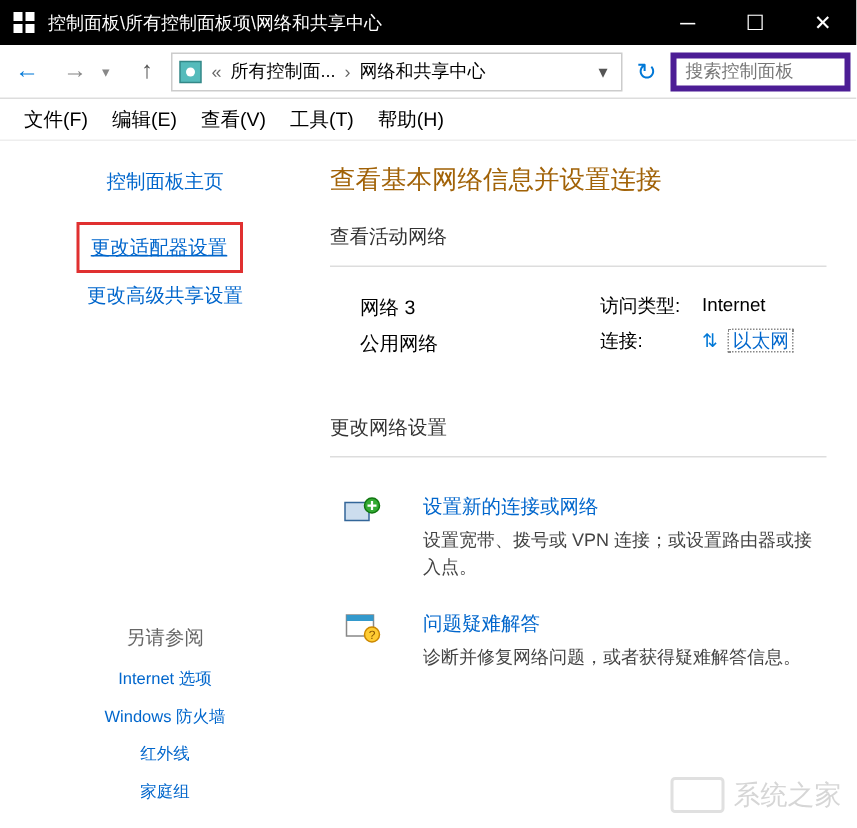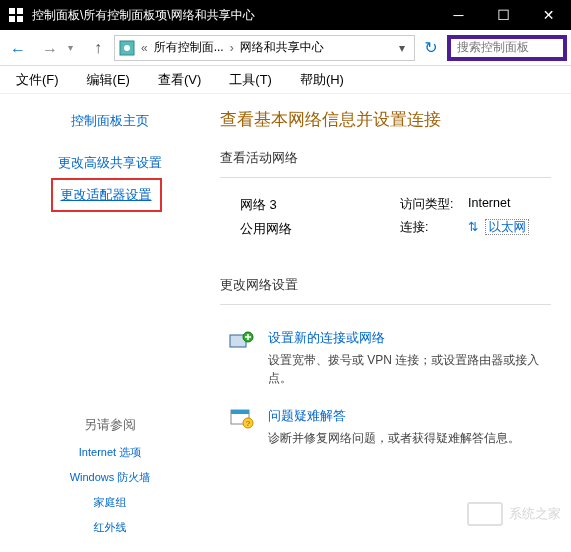--- a/index.html
+++ b/index.html
@@ -17,21 +17,21 @@
 .nav-arrow.enabled { color: #0078d7; }
 .nav-dropdown { width: 14px; color: #888; font-size: 10px; }
 .nav-up { width: 24px; height: 24px; display: flex; align-items: center; justify-content: center; color: #555; }
 .breadcrumb { flex: 1; height: 26px; border: 1px solid #ccc; display: flex; align-items: center; padding: 0 4px; font-size: 12px; gap: 2px; }
 .breadcrumb-icon { width: 16px; height: 16px; }
 .breadcrumb .sep { color: #666; padding: 0 4px; }
 .bc-dropdown { width: 16px; text-align: center; color: #555; }
 .refresh-btn { width: 24px; height: 24px; display: flex; align-items: center; justify-content: center; color: #0078d7; }
 .searchbox { width: 120px; height: 26px; border: 4px solid #4c1d95; display: flex; align-items: center; padding: 0 6px; font-size: 12px; color: #777; gap: 4px; }
 
-.menubar { height: 28px; display: flex; align-items: center; padding: 0 8px; gap: 12px; border-bottom: 1px solid #eee; font-size: 13px; }
+.menubar { height: 28px; display: flex; align-items: center; padding: 0 8px; gap: 0; border-bottom: 1px solid #eee; font-size: 13px; }
 .menu-item { padding: 2px 8px; }
 
 .content { display: flex; height: calc(552px - 30px - 36px - 28px); }
 .sidebar { width: 200px; padding: 12px 0 12px 20px; font-size: 13px; display: flex; flex-direction: column; align-items: center; }
 .sidebar-link { color: #0066cc; padding: 6px 0; }
 .sidebar-link.highlight { border: 2px solid #e03030; padding: 6px 8px; margin-left: -8px; width: fit-content; text-decoration: underline; }
 .sidebar-spacer { flex: 1; }
 .sidebar-section { color: #666; padding: 6px 0; margin-top: 8px; }
 .sidebar-small { color: #0066cc; font-size: 11px; padding: 5px 0; }
 
@@ -42,27 +42,27 @@
 
 .network-row { display: flex; padding: 4px 20px; }
 .net-left { width: 160px; }
 .net-left .name { margin-bottom: 6px; }
 .net-right { flex: 1; font-size: 12.5px; }
 .net-kv { display: flex; margin-bottom: 6px; gap: 8px; }
 .net-kv .k { width: 60px; }
 .net-link { color: #0066cc; border: 1px dotted #888; padding: 0 2px; }
 .eth-icon { display: inline-block; width: 14px; color: #0078d7; }
 
-.setting-item { display: flex; padding: 10px 6px; gap: 10px; }
+.setting-item { display: flex; padding: 10px 6px; gap: 24px; }
 .setting-icon { width: 32px; height: 28px; flex-shrink: 0; display: flex; align-items: flex-start; justify-content: center; }
 .setting-body { flex: 1; }
 .setting-title { color: #0066cc; margin-bottom: 4px; }
 .setting-desc { color: #444; font-size: 12px; line-height: 1.5; }
 
-.watermark { position: absolute; right: 10px; bottom: 26px; color: #bbb; font-size: 13px; display: flex; align-items: center; gap: 6px; opacity: 0.6; }
+.watermark { position: absolute; right: 10px; bottom: 10px; color: #bbb; font-size: 18px; display: flex; align-items: center; gap: 6px; opacity: 0.6; }
 .watermark-logo { width: 36px; height: 24px; border: 2px solid #ccc; border-radius: 3px; position: relative; }
 </style>
 </head>
 <body>
 
 <div class="titlebar">
   <span class="titlebar-icon">
     <svg width="16" height="16" viewBox="0 0 16 16">
         <rect x="1" y="1" width="6" height="6" fill="#fff"></rect>
         <rect x="9" y="1" width="6" height="6" fill="#fff"></rect>
@@ -108,28 +108,28 @@
   <span class="menu-item">编辑(E)</span>
   <span class="menu-item">查看(V)</span>
   <span class="menu-item">工具(T)</span>
   <span class="menu-item">帮助(H)</span>
 </div>
 
 <div class="content">
   <div class="sidebar">
     <div class="sidebar-link">控制面板主页</div>
     <div style="height:12px"></div>
+    <div class="sidebar-link highlight">更改适配器设置</div>
     <div class="sidebar-link">更改高级共享设置</div>
-    <div class="sidebar-link highlight">更改适配器设置</div>
     <div class="sidebar-spacer"></div>
     <div class="sidebar-section">另请参阅</div>
     <div class="sidebar-small">Internet 选项</div>
     <div class="sidebar-small">Windows 防火墙</div>
+    <div class="sidebar-small">红外线</div>
     <div class="sidebar-small">家庭组</div>
-    <div class="sidebar-small">红外线</div>
   </div>
 
   <div class="main">
     <div class="main-title">查看基本网络信息并设置连接</div>
 
     <div class="section-label">查看活动网络</div>
     <div class="divider"></div>
 
     <div class="network-row">
       <div class="net-left">

